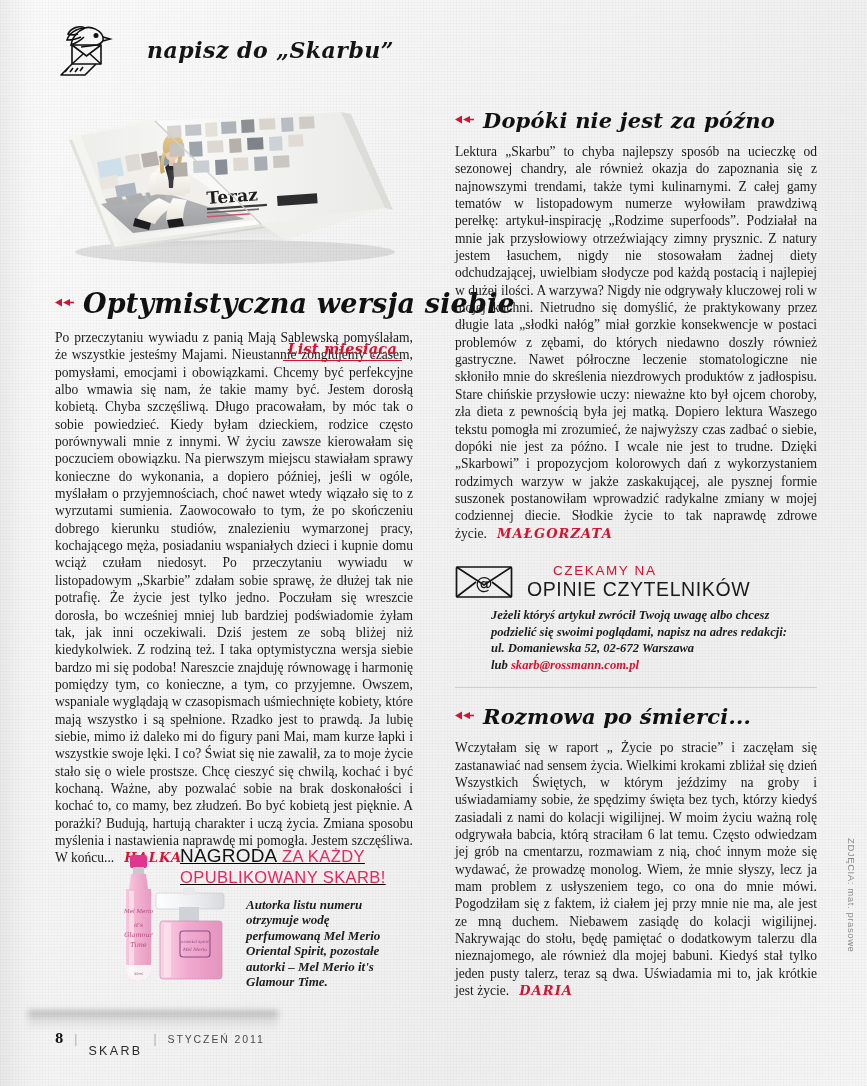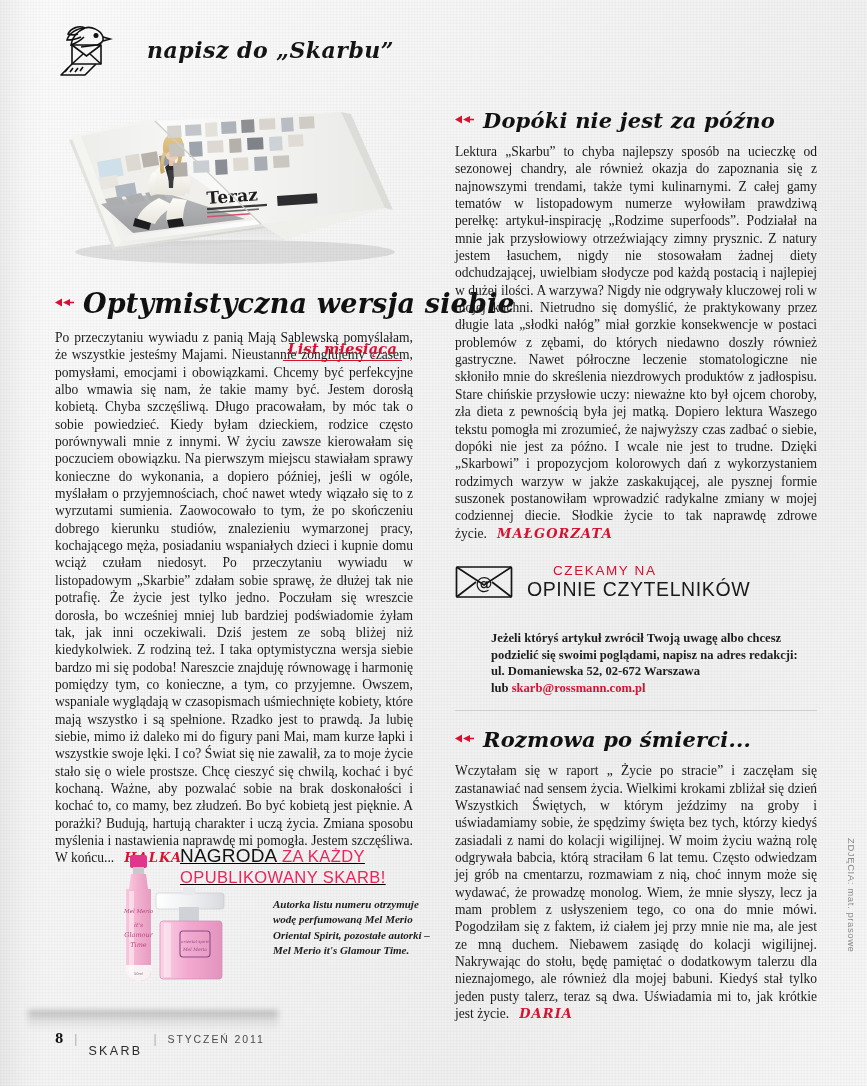--- a/index.html
+++ b/index.html
@@ -98,40 +98,40 @@
     font-family:"Liberation Sans", sans-serif;
     font-size:13.5px;letter-spacing:1.6px;color:#d51230;
     margin-left:26px;
   }
   .op-line2{
     font-family:"Liberation Sans", sans-serif;
     font-size:19.5px;letter-spacing:0.6px;color:#1a1a1a;
     margin-top:2px;
   }
   .opinion-text{
-    margin-top:28px;margin-left:36px;
+    margin-top:5px;margin-left:36px;
     font-family:"Liberation Serif", serif;
-    font-weight:bold;
+    font-style:italic;font-weight:bold;
     font-size:12.6px;line-height:16.6px;color:#1d1d1d;
   }
   .opinion-text .email{color:#d51230;}
   .rule{height:1px;background:#cfcfcf;margin:14px 0 0 0;}
 
   
   .prize{position:absolute;left:62px;top:845px;width:352px;}
   .prize-inner{position:relative;height:145px;}
   .bottles{position:absolute;left:42px;top:8px;width:128px;height:140px;}
   .prize-head{position:absolute;left:118px;top:0px;width:236px;text-decoration:underline;}
   .prize-l1{font-family:"Liberation Sans", sans-serif;font-size:19px;letter-spacing:0.2px;color:#121212;}
   .prize-l1 .accent{color:#e8265c;font-size:16.5px;letter-spacing:0.4px;}
   .prize-l2{font-family:"Liberation Sans", sans-serif;font-size:16.5px;letter-spacing:0.4px;color:#e8265c;margin-top:1px;}
   .prize-desc{
-    position:absolute;left:211px;top:52px;width:160px;
+    position:absolute;left:184px;top:52px;width:160px;
     font-family:"Liberation Serif", serif;font-style:italic;font-weight:bold;
-    font-size:11px;line-height:15.4px;color:#1d1d1d;
+    font-size:13px;line-height:15.4px;color:#1d1d1d;
   }
 
   
   .credit{
     position:absolute;right:10px;top:838px;
     writing-mode:vertical-rl;
     font-family:"Liberation Sans", sans-serif;
     font-size:9.5px;letter-spacing:0.6px;color:#8a8a8a;
   }
 

